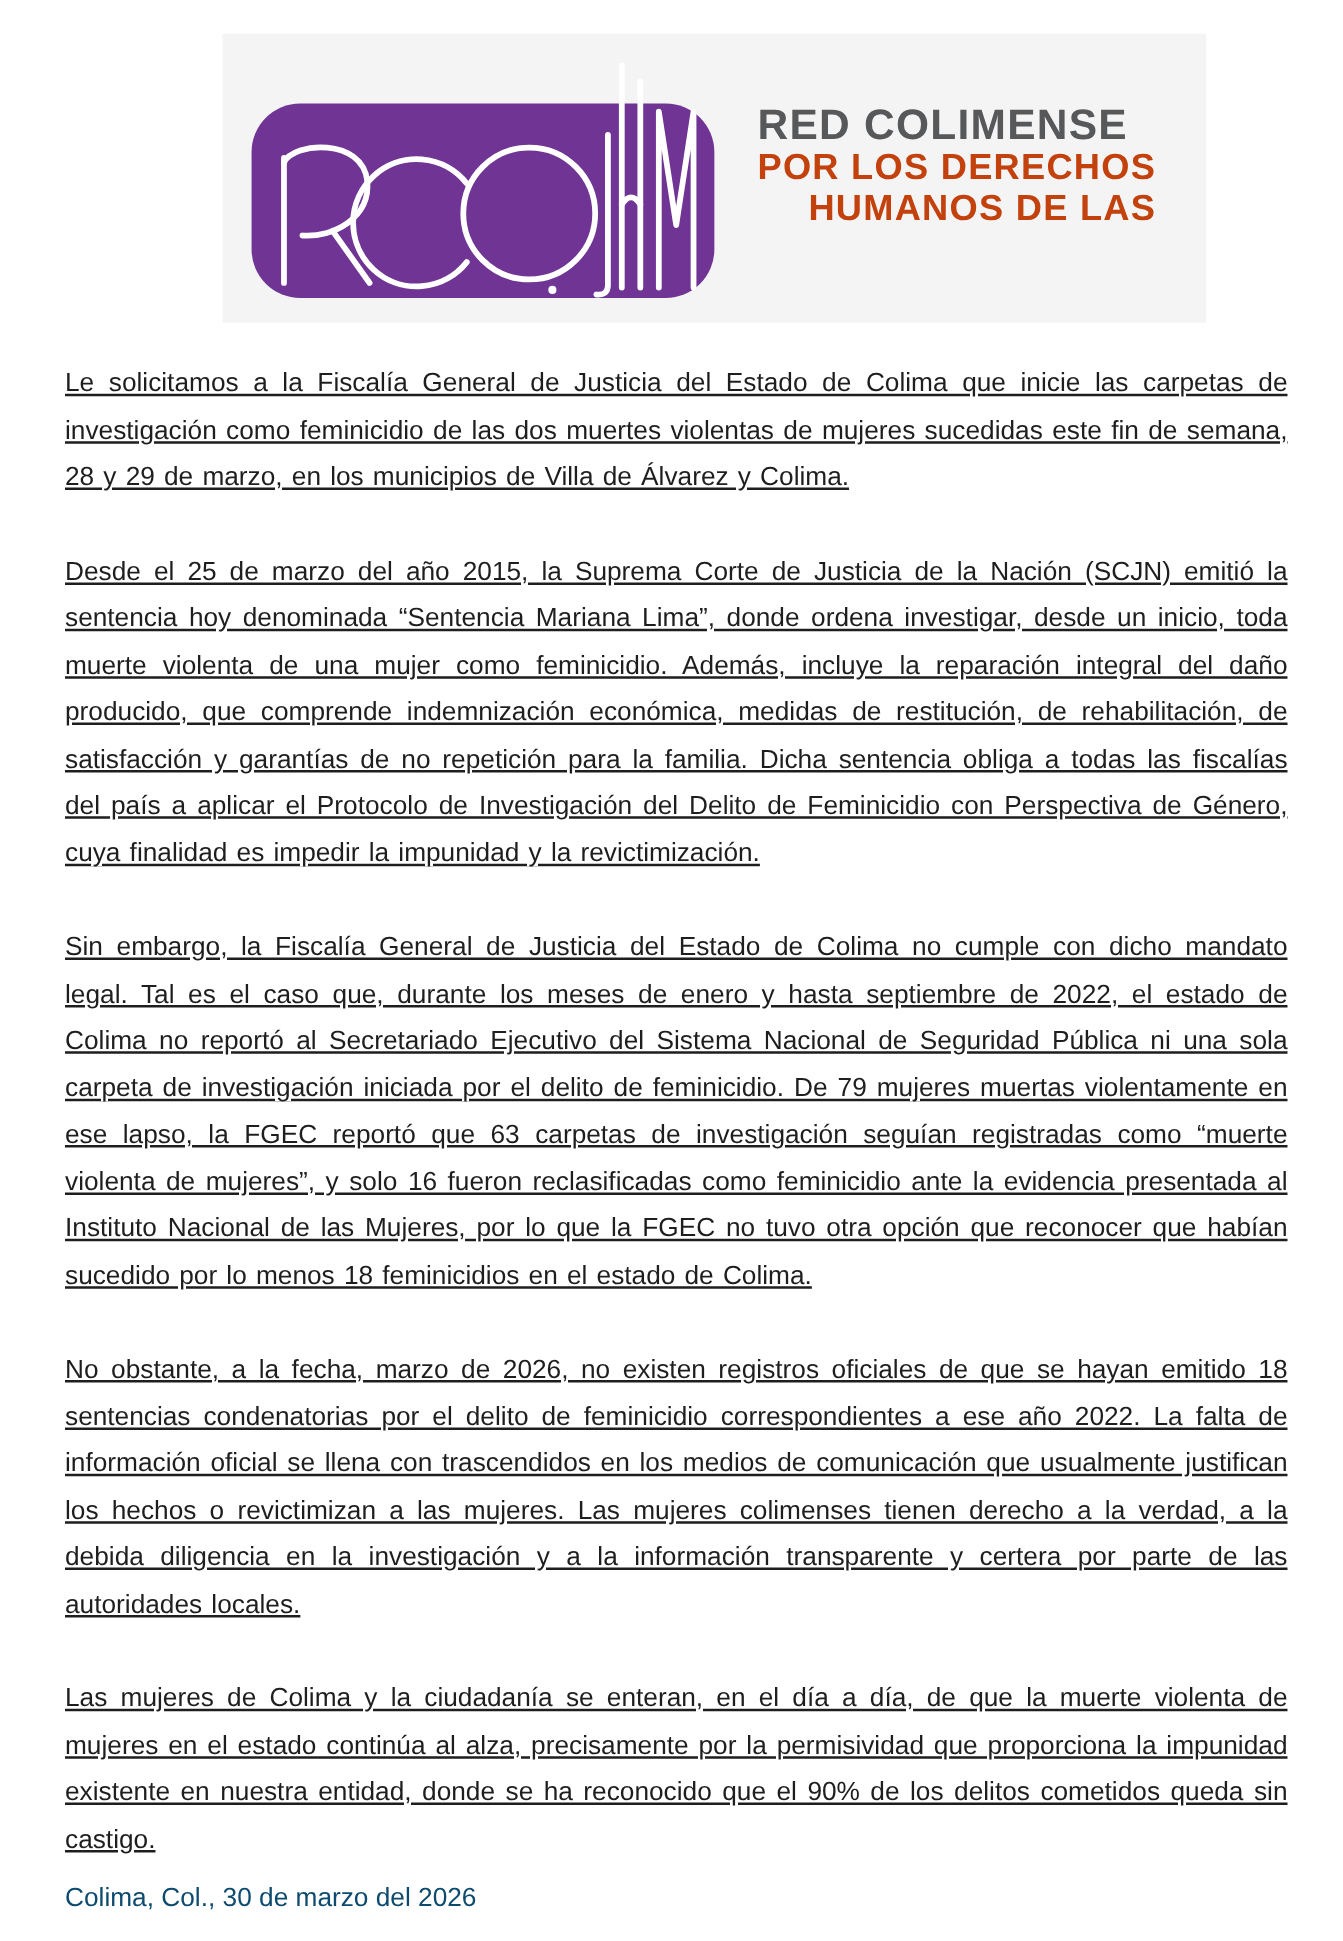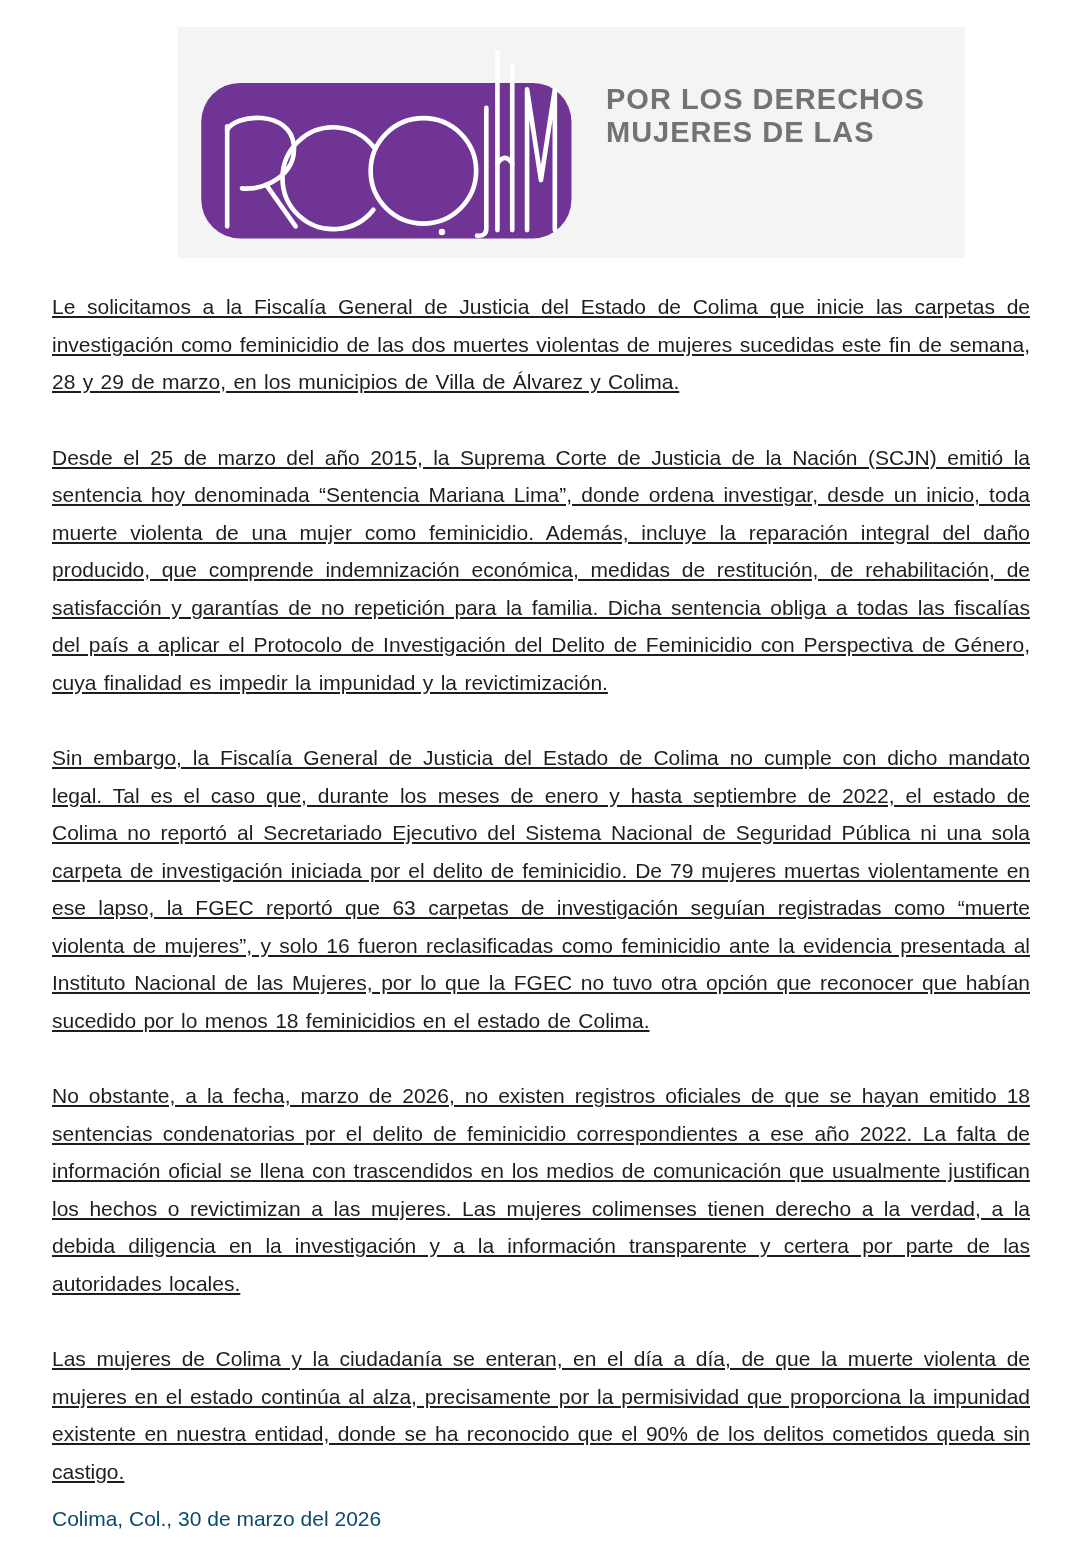--- a/index.html
+++ b/index.html
@@ -42,25 +42,26 @@
   .org-line-1 {
     font-weight: bold;
     color: #57585a;
     font-size: 34px;
     line-height: 35px;
     letter-spacing: 1px;
     white-space: nowrap;
   }
   .org-line-sm {
     font-weight: bold;
-    color: #737373;
+    color: #c2410c;
     font-size: 29px;
     line-height: 33px;
     letter-spacing: 1px;
     white-space: nowrap;
+    text-align: right;
   }
   .org-highlight {
     font-weight: bold;
     color: #e8843a;
     font-size: 53px;
     line-height: 56px;
     letter-spacing: 3px;
     white-space: nowrap;
   }
 
@@ -114,22 +115,23 @@
         <path d="M330,132 Q338,120 346,132"></path>
 
         <path d="M362,204 L362,52 L377,150 L392,52 L392,204"></path>
       </g>
 
       <circle cx="270" cy="206" r="3.5" fill="#ffffff"></circle>
     </svg>
   </div>
 
   <div class="org-name">
+    <span class="org-line-1">RED COLIMENSE</span>
     <span class="org-line-sm">POR LOS DERECHOS</span>
-    <span class="org-line-sm">MUJERES DE LAS</span>
+    <span class="org-line-sm">HUMANOS DE LAS</span>
   </div>
 
 </div>
 
 <div class="doc">
   <p class="paragraph">Le solicitamos a la Fiscalía General de Justicia del Estado de Colima que inicie las carpetas de investigación como feminicidio de las dos muertes violentas de mujeres sucedidas este fin de semana, 28 y 29 de marzo, en los municipios de Villa de Álvarez y Colima.</p>
   <p class="paragraph">Desde el 25 de marzo del año 2015, la Suprema Corte de Justicia de la Nación (SCJN) emitió la sentencia hoy denominada “Sentencia Mariana Lima”, donde ordena investigar, desde un inicio, toda muerte violenta de una mujer como feminicidio. Además, incluye la reparación integral del daño producido, que comprende indemnización económica, medidas de restitución, de rehabilitación, de satisfacción y garantías de no repetición para la familia. Dicha sentencia obliga a todas las fiscalías del país a aplicar el Protocolo de Investigación del Delito de Feminicidio con Perspectiva de Género, cuya finalidad es impedir la impunidad y la revictimización.</p>
   <p class="paragraph">Sin embargo, la Fiscalía General de Justicia del Estado de Colima no cumple con dicho mandato legal. Tal es el caso que, durante los meses de enero y hasta septiembre de 2022, el estado de Colima no reportó al Secretariado Ejecutivo del Sistema Nacional de Seguridad Pública ni una sola carpeta de investigación iniciada por el delito de feminicidio. De 79 mujeres muertas violentamente en ese lapso, la FGEC reportó que 63 carpetas de investigación seguían registradas como “muerte violenta de mujeres”, y solo 16 fueron reclasificadas como feminicidio ante la evidencia presentada al Instituto Nacional de las Mujeres, por lo que la FGEC no tuvo otra opción que reconocer que habían sucedido por lo menos 18 feminicidios en el estado de Colima.</p>
   <p class="paragraph">No obstante, a la fecha, marzo de 2026, no existen registros oficiales de que se hayan emitido 18 sentencias condenatorias por el delito de feminicidio correspondientes a ese año 2022. La falta de información oficial se llena con trascendidos en los medios de comunicación que usualmente justifican los hechos o revictimizan a las mujeres. Las mujeres colimenses tienen derecho a la verdad, a la debida diligencia en la investigación y a la información transparente y certera por parte de las autoridades locales.</p>
   <p class="paragraph">Las mujeres de Colima y la ciudadanía se enteran, en el día a día, de que la muerte violenta de mujeres en el estado continúa al alza, precisamente por la permisividad que proporciona la impunidad existente en nuestra entidad, donde se ha reconocido que el 90% de los delitos cometidos queda sin castigo.</p>

